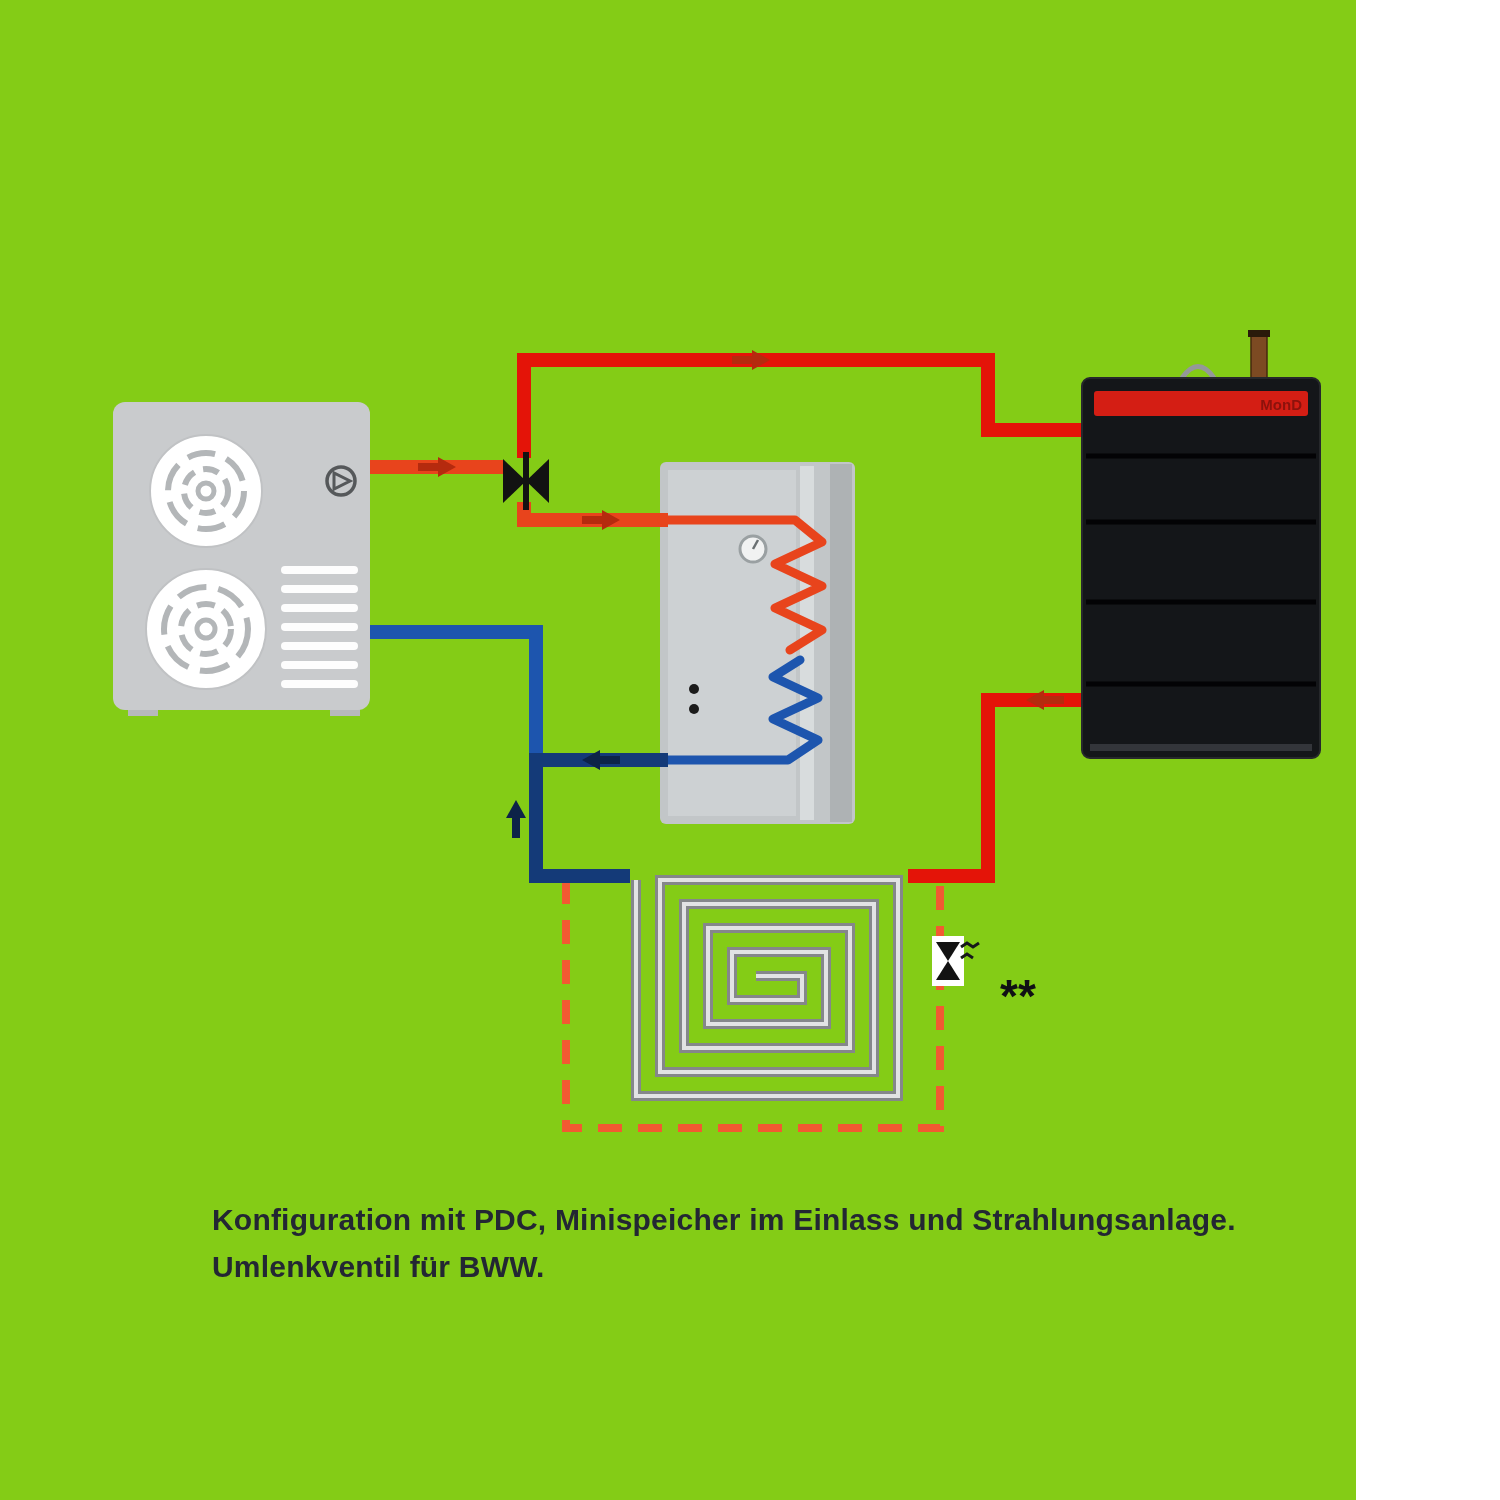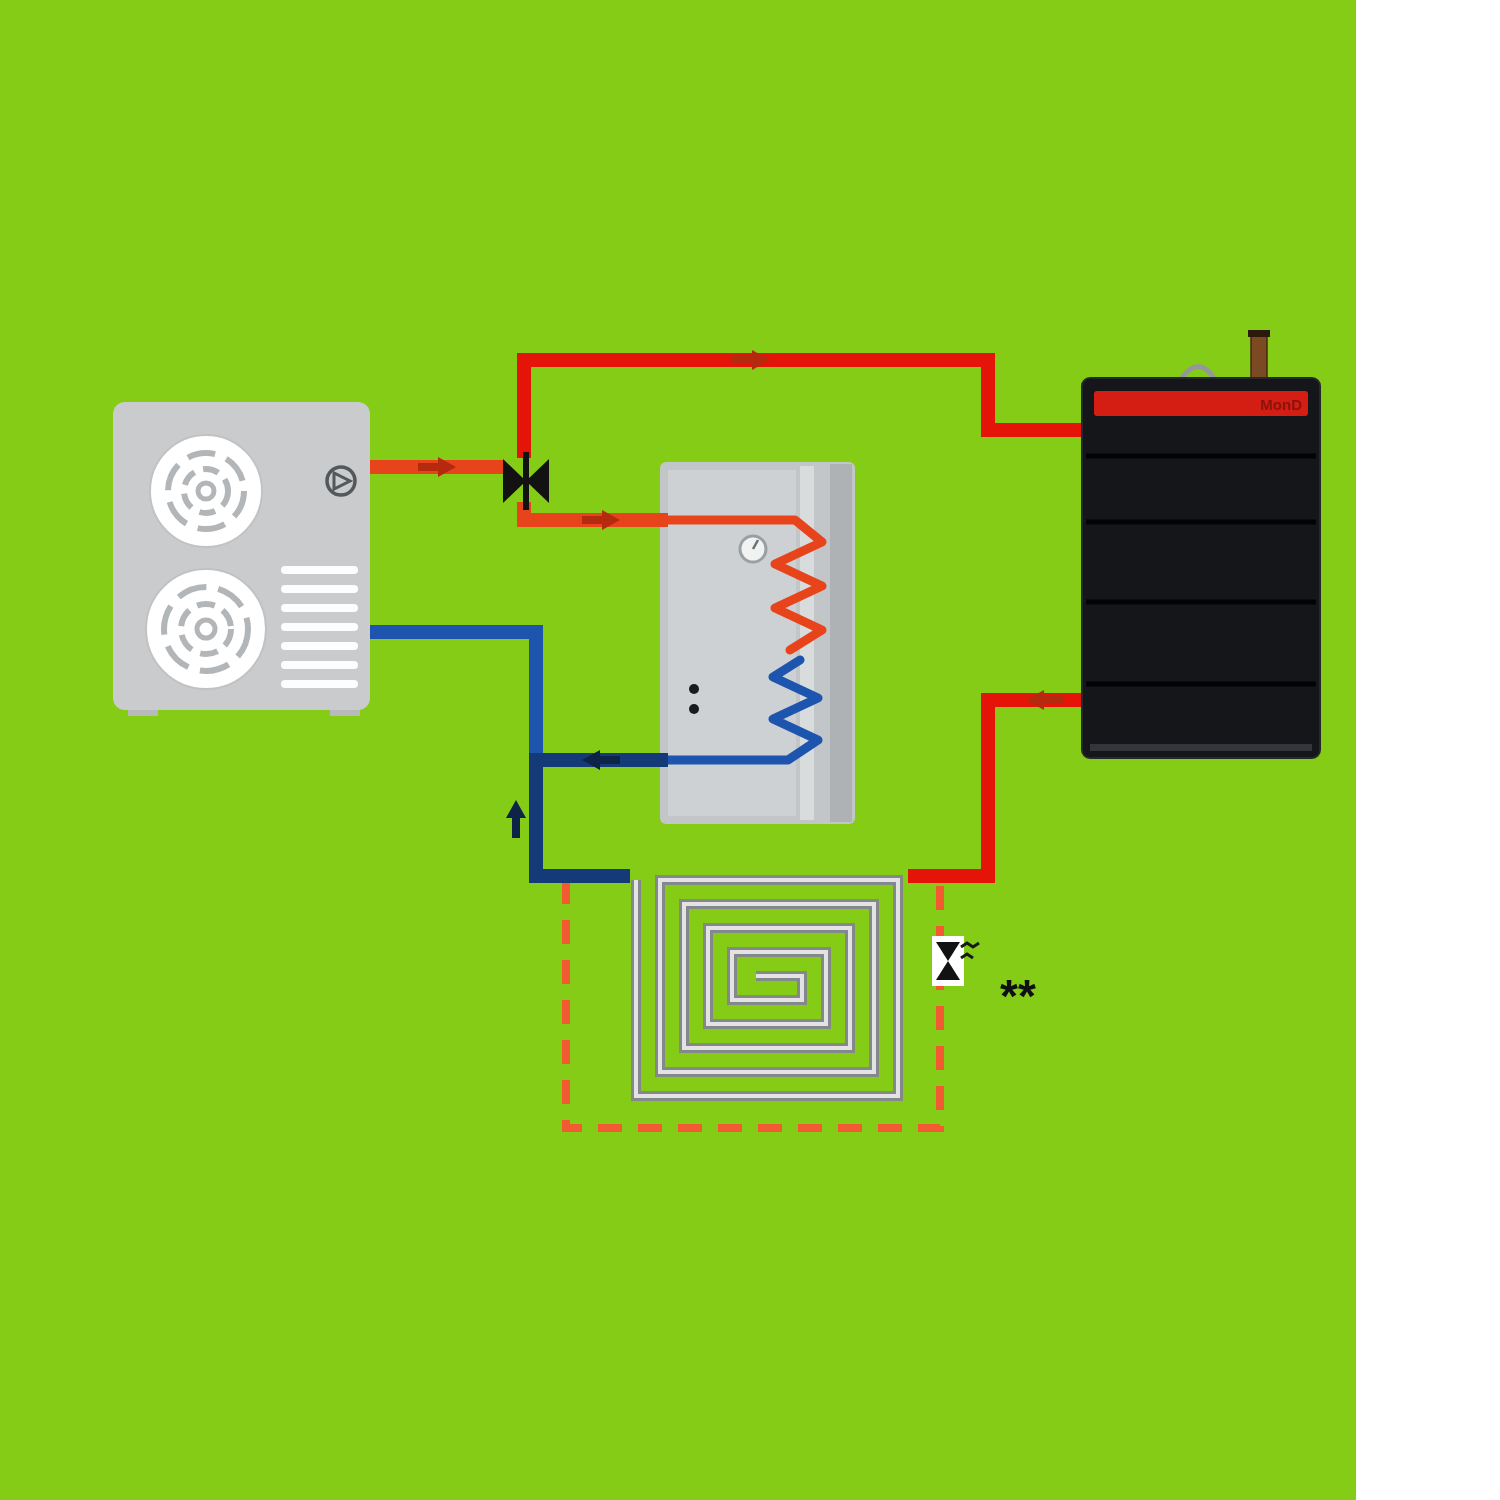--- a/index.html
+++ b/index.html
@@ -138,14 +138,18 @@
   <rect x="932" y="936" width="32" height="50" fill="#ffffff"></rect>
   <g fill="#121212">
     <polygon points="936,942 960,942 948,961"></polygon>
     <polygon points="936,980 960,980 948,961"></polygon>
   </g>
   <path d="M 961 947 l 6 -4 l 6 4 l 6 -4 M 961 958 l 6 -4 l 6 4" fill="none" stroke="#16181a" stroke-width="3"></path>
 
   <text class="asterisks" x="1018" y="1012" text-anchor="middle" fill="#101014">**</text>
 </svg>
 
+<div class="caption">
+  <div>Konfiguration mit PDC, Minispeicher im Einlass und Strahlungsanlage.</div>
+  <div>Umlenkventil für BWW.</div>
+</div>
 
 </div>
 
 </body></html>

